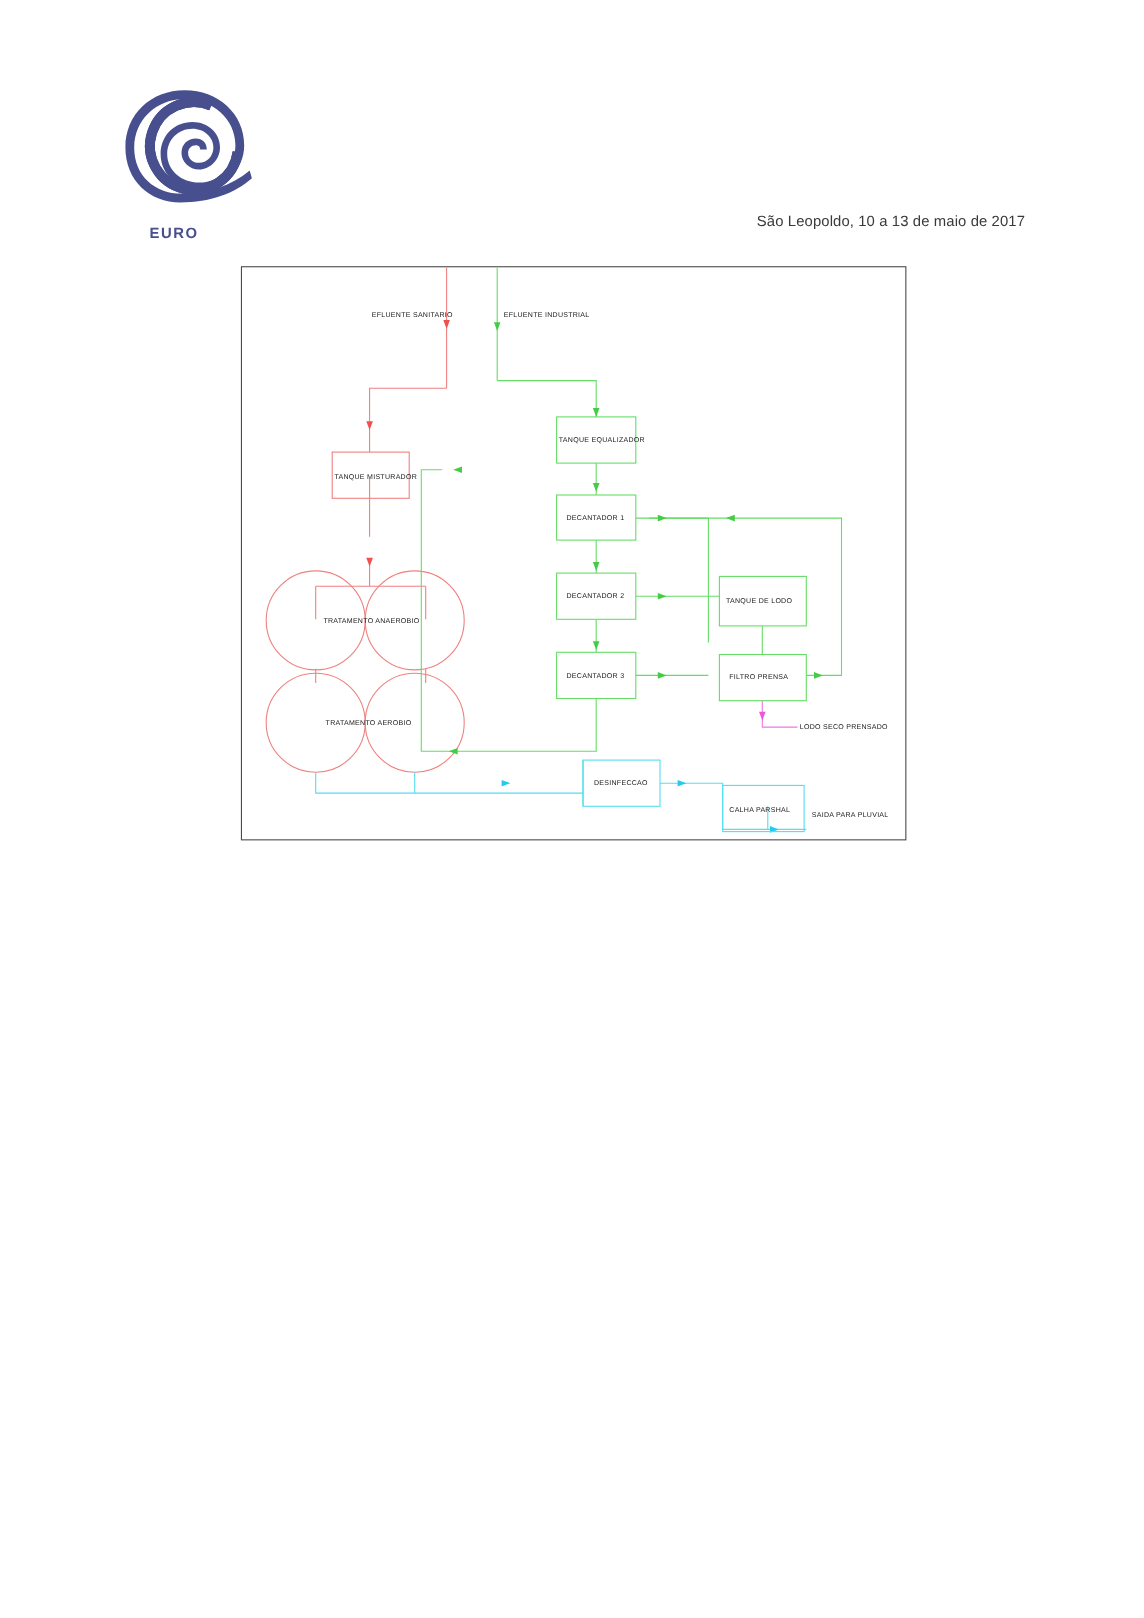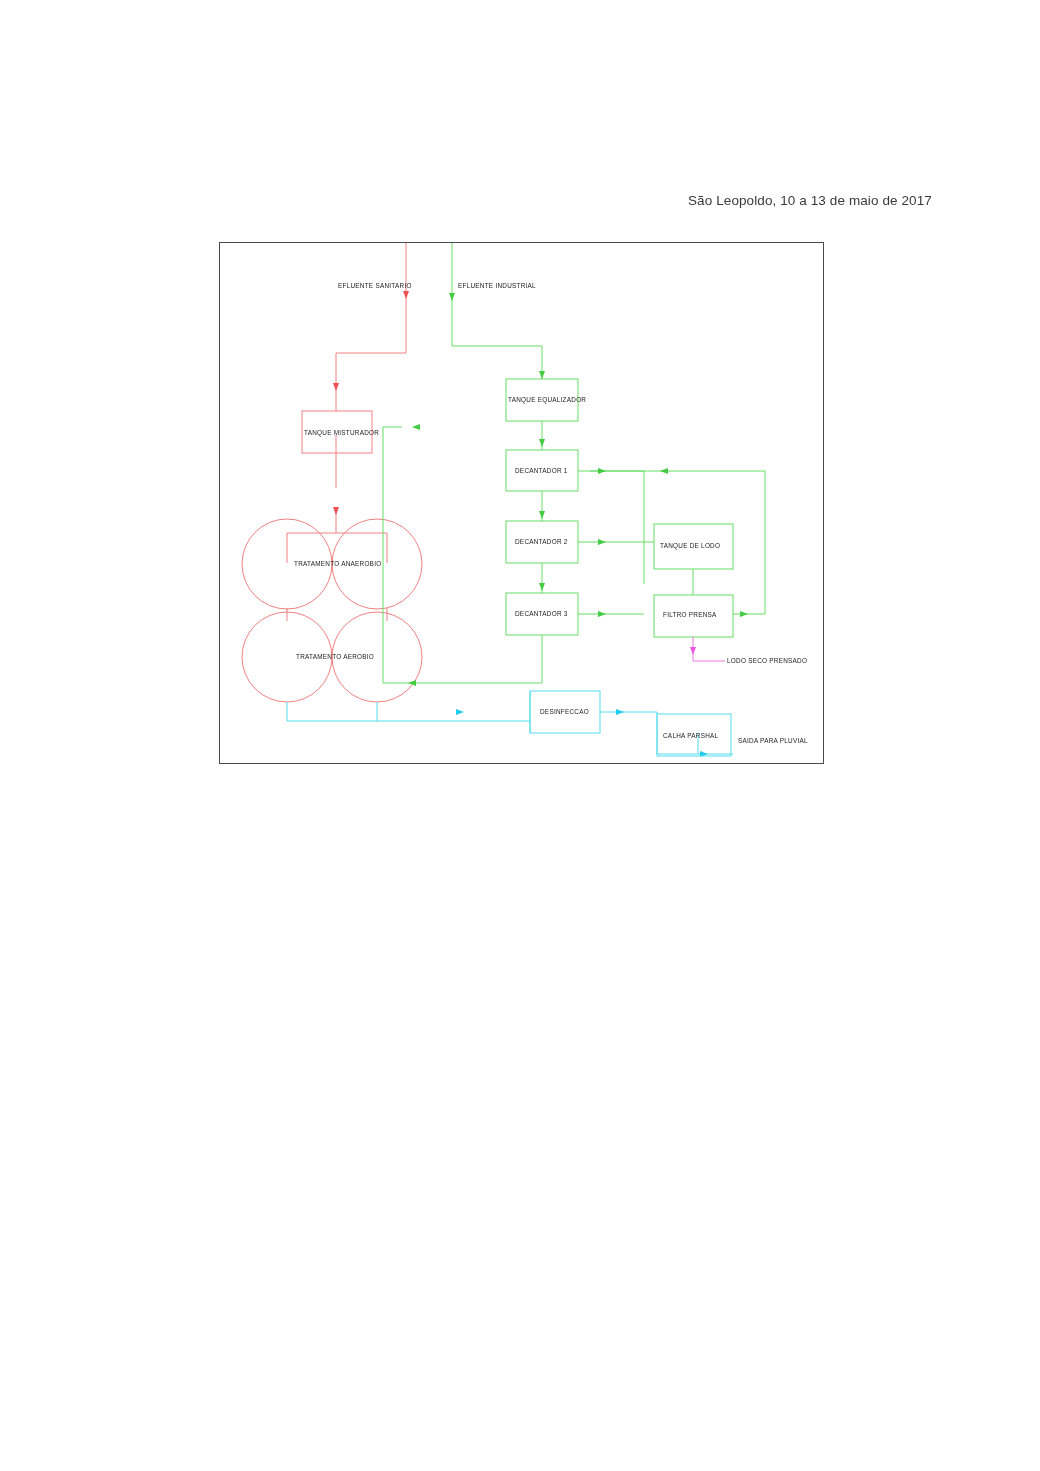--- a/index.html
+++ b/index.html
@@ -19,20 +19,42 @@
   .flowlabel{font-family:"Liberation Sans",sans-serif;font-size:6.4px;fill:#1a1a1a;letter-spacing:.25px;}
 
   
   #footer{position:absolute;left:0;top:1270px;width:1040px;height:130px;}
 </style>
 </head>
 <body>
 
 <div class="page">
 
+  <div id="logo-euroelecs">
+    <svg width="150" height="165" viewBox="0 0 150 165" xmlns="http://www.w3.org/2000/svg">
+      <g fill="none" stroke="#474f8f" stroke-width="9">
+        <path d="M96 40 A40 40 0 1 0 120 82"></path>
+        <path d="M96 40 A40 40 0 1 0 120 82" transform="translate(0,0)"></path>
+      </g>
+      <g>
+        <path d="M126 76 C126 47 102 26 72 26 C41 26 18 48 18 78 C18 108 40 128 68 128
+                 C95 128 117 120 133 106 L131 99 C114 113 94 120 69 120
+                 C45 120 26 104 26 78 C26 53 46 34 72 34 C97 34 118 52 118 76
+                 C118 96 103 110 85 110 C69 110 56 99 56 84 C56 71 66 61 79 61
+                 C90 61 98 69 98 78 C98 86 92 92 85 92 C79 92 75 88 75 83
+                 C75 79 78 76 82 76 C85 76 86 78 86 80 L92 80 C92 74 88 70 82 70
+                 C75 70 69 75 69 83 C69 91 76 98 85 98 C95 98 104 89 104 78
+                 C104 65 93 55 79 55 C62 55 50 68 50 84 C50 103 66 116 85 116
+                 C107 116 126 99 126 76 Z" fill="#474f8f"></path>
+      </g>
+      <text x="40" y="160" font-family="Liberation Sans, sans-serif" font-size="13.5" font-weight="bold" fill="#474f8f" letter-spacing="1.4">EURO</text>
+      <text x="10" y="188" font-family="Liberation Sans, sans-serif" font-size="30" font-weight="bold" fill="#4a7a2a" letter-spacing="3">ELECS</text>
+      <text x="14" y="215" font-family="Liberation Sans, sans-serif" font-size="28" font-weight="bold" fill="#4a7a2a" letter-spacing="5">2017</text>
+    </svg>
+  </div>
 
   <div id="event-date">São Leopoldo, 10 a 13 de maio de 2017</div>
 
   <div id="diagram-frame">
     <svg id="diagram-svg" width="602" height="519" viewBox="0 0 602 519" xmlns="http://www.w3.org/2000/svg">
       <defs>
         <marker id="ar-red" markerWidth="6" markerHeight="6" refX="3" refY="3" orient="auto">
           <path d="M0,0 L6,3 L0,6 z" fill="#f05050"></path>
         </marker>
         <marker id="ar-green" markerWidth="6" markerHeight="6" refX="3" refY="3" orient="auto">

